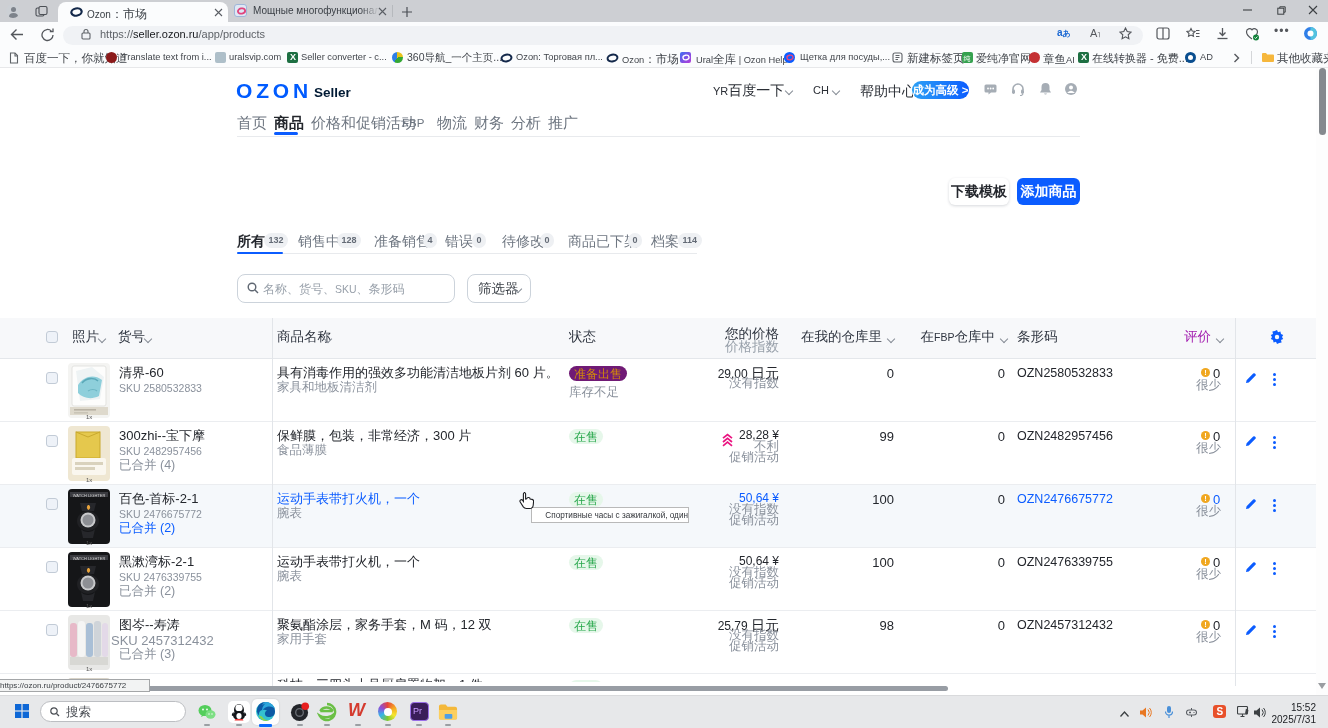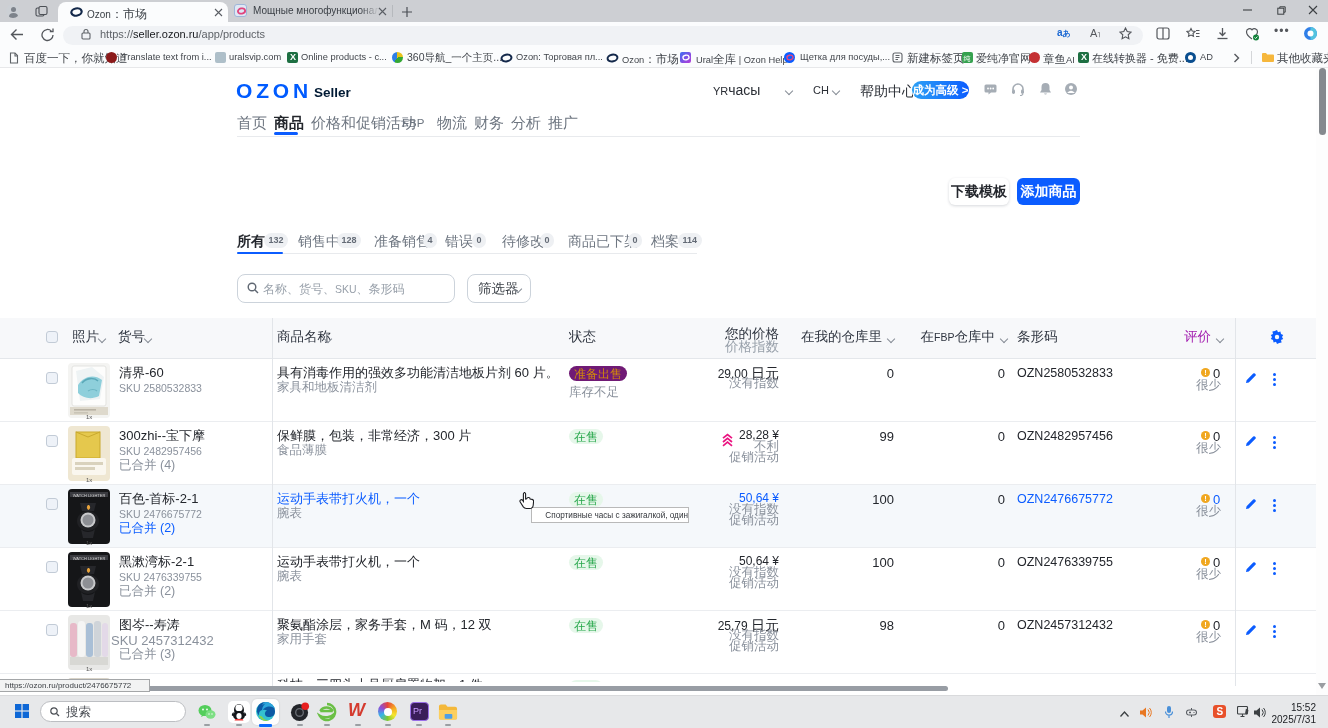--- a/index.html
+++ b/index.html
@@ -131,21 +131,21 @@
       <path d="M1.5 1h4.5l2.5 2.5V11h-7z" fill="none" stroke="#5f6368" stroke-width="1.1"></path>
       <path d="M6 1v3h3" fill="none" stroke="#5f6368" stroke-width="1.1"></path>
     </svg>
   <div class="a bmk" style="left:24px;font-size:11.5px;top:3.5px">百度一下，你就知道</div>
   <div class="a fav" style="left:106px;top:5px;background:#8b1a1a;border-radius:50%"></div>
   <div class="a bmk" style="left:122px">Translate text from i...</div>
   <div class="a fav" style="left:215px;top:5px;background:#aebfc9"></div>
   <div class="a bmk" style="left:229px">uralsvip.com</div>
   <div class="a fav" style="left:287px;top:5px;background:#1d6f42"></div>
   <div class="a" style="left:290px;top:5px;font-size:9px;color:#fff;font-weight:bold">X</div>
-  <div class="a bmk" style="left:301px">Online products - c...</div>
+  <div class="a bmk" style="left:301px">Seller converter - c...</div>
   <div class="a fav" style="left:392px;top:5px;border-radius:50%;background:conic-gradient(#e8c21a 0 25%,#35a835 25% 60%,#2f7fe8 60% 100%)"></div>
   <div class="a bmk" style="left:407px;font-size:10.5px;top:4px">360导航_一个主页...</div>
   <svg class="a" style="left:500px;top:6px" width="13" height="10" viewBox="0 0 13 10">
       <ellipse cx="6.5" cy="5" rx="5" ry="3.4" fill="none" stroke="#13284a" stroke-width="2" transform="rotate(-12 6.5 5)"></ellipse>
     </svg>
   <div class="a bmk" style="left:516px">Ozon: Торговая пл...</div>
   <svg class="a" style="left:606px;top:6px" width="13" height="10" viewBox="0 0 13 10">
       <ellipse cx="6.5" cy="5" rx="5" ry="3.4" fill="none" stroke="#13284a" stroke-width="2" transform="rotate(-12 6.5 5)"></ellipse>
     </svg>
   <div class="a bmk" style="left:622px">Ozon<span style="font-size:11.5px">：市场</span></div>
@@ -182,21 +182,21 @@
   <svg class="a" style="left:1261px;top:5px" width="13" height="11" viewBox="0 0 13 11">
       <path d="M1 2a1 1 0 0 1 1-1h3l1.2 1.5H12a1 1 0 0 1 1 1V9a1 1 0 0 1-1 1H2a1 1 0 0 1-1-1z" fill="#f6b73c"></path>
     </svg>
   <div class="a bmk" style="left:1277px;font-size:11.5px;top:3.5px">其他收藏夹</div>
 </div>
 
 <div class="a" id="page">
 
   <div class="a" style="left:236px;top:11px;font-size:21px;font-weight:bold;color:#005bff;letter-spacing:3.8px">OZON</div>
   <div class="a" style="left:314px;top:17px;font-size:13.5px;font-weight:bold;color:#001a34">Seller</div>
-  <div class="a" style="left:713px;top:14px;font-size:11px;color:#2a2e35">YR<span style="font-size:14px">часы</span></div>
+  <div class="a" style="left:713px;top:14px;font-size:11px;color:#2a2e35">YR<span style="font-size:14px">百度一下</span></div>
   <span class="a chev" style="left:786px;top:20px"></span>
   <div class="a" style="left:813px;top:16px;font-size:11px;color:#2a2e35">CH</div>
   <span class="a chev" style="left:833px;top:20px"></span>
   <div class="a" style="left:860px;top:14.5px;font-size:14px;color:#2a2e35">帮助中心</div>
   <div class="a" style="left:912px;top:13px;width:57px;height:18px;border-radius:9px;background:linear-gradient(90deg,#2ea1f5,#0b5cff);color:#fff;font-size:11.5px;font-weight:bold;line-height:18px;text-align:center">成为高级 &gt;</div>
   <svg class="a" style="left:984px;top:15px" width="13" height="13" viewBox="0 0 13 13">
       <path d="M2 1.5h9a1.5 1.5 0 0 1 1.5 1.5v5a1.5 1.5 0 0 1-1.5 1.5H7l-2.5 2v-2H2A1.5 1.5 0 0 1 .5 8V3A1.5 1.5 0 0 1 2 1.5z" fill="#a6adb5"></path>
       <circle cx="4" cy="5.5" r=".9" fill="#fff"></circle>
       <circle cx="6.6" cy="5.5" r=".9" fill="#fff"></circle>
       <circle cx="9.2" cy="5.5" r=".9" fill="#fff"></circle>
@@ -490,21 +490,21 @@
   <div class="a vline" style="left:272px;top:250px;height:368px"></div>
   <div class="a vline" style="left:1235px;top:250px;height:368px"></div>
 
   <div class="a" style="left:531px;top:439px;width:158px;height:16px;background:#fff;border:1px solid #b9b9b9;font-size:8.2px;color:#33363b;line-height:15px;text-align:right;white-space:nowrap;overflow:hidden">Спортивные часы с зажигалкой, один</div>
   <svg class="a" style="left:519px;top:423px" width="15" height="19" viewBox="0 0 15 19">
       <path d="M5 1.5c.9 0 1.6.7 1.6 1.6v5l1-.2c.5-2 3.4-1.7 3.6.2l1.9.3c1 .2 1.6 1 1.5 2l-.4 3.8c-.2 1.7-1.2 3.3-3.5 3.3H7.3c-1.3 0-2.3-.6-3-1.6L1.2 11c-.6-.9-.2-2 .8-2.3.7-.2 1.3.1 1.7.7l.7 1V3.1c0-.9.7-1.6 1.6-1.6z" fill="#fff" stroke="#1b1d21" stroke-width="1.1"></path>
     </svg>
 
   <div class="a" style="left:1px;top:617.5px;width:947px;height:5.5px;background:#989da4;border-radius:3px"></div>
 
-  <div class="a" style="left:0;top:611px;width:150px;height:13px;background:#f2f3f3;border:1px solid #a4a6a8;border-left:none;font-size:8px;color:#3c4045;line-height:12px;padding-left:5px;white-space:nowrap">https://ozon.ru/product/2476675772</div>
+  <div class="a" style="left:0;top:611px;width:150px;height:13px;background:#f2f3f3;border:1px solid #a4a6a8;border-left:none;font-size:8px;color:#3c4045;line-height:12px;white-space:nowrap">https://ozon.ru/product/2476675772</div>
 
   <div class="a" style="left:1316px;top:0;width:12px;height:627px;background:#fdfdfd"></div>
   <div class="a" style="left:1319px;top:0;width:7px;height:67px;background:#85898e;border-radius:4px"></div>
   <svg class="a" style="left:1318px;top:615px" width="8" height="6" viewBox="0 0 8 6">
       <path d="M0 0h8L4 6z" fill="#9a9da1"></path>
     </svg>
 </div>
 
 <div class="a" id="taskbar">
   <svg class="a" style="left:15px;top:8px" width="14" height="14" viewBox="0 0 14 14">

